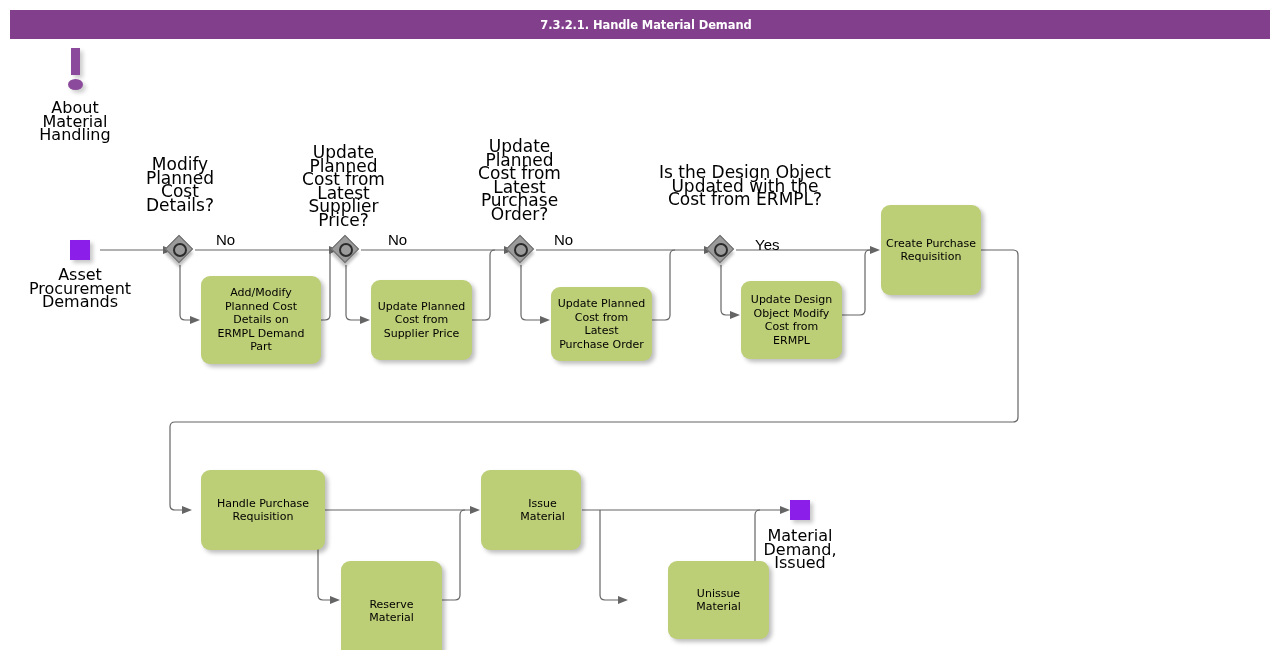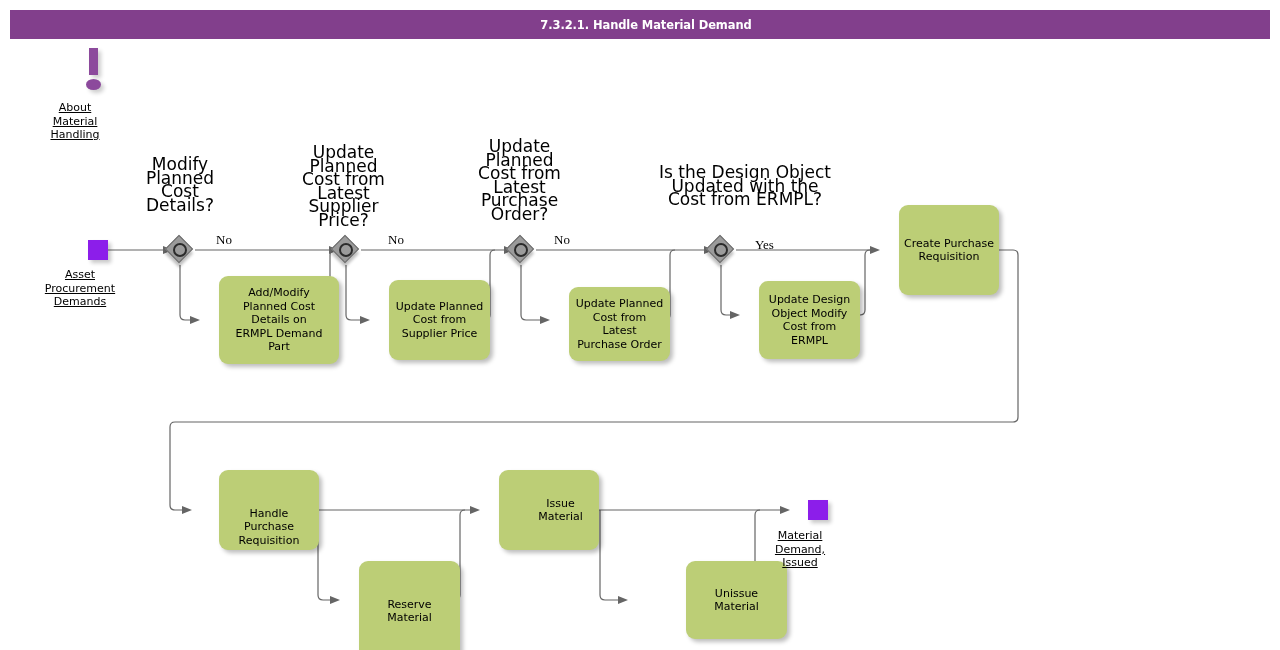--- a/index.html
+++ b/index.html
@@ -42,21 +42,20 @@
     font-family: "DejaVu Sans", sans-serif;
     font-size: 11.5px;
     font-weight: bold;
     letter-spacing: -0.1px;
   }
 
   
   .node {
     position: absolute;
     box-sizing: border-box;
-    margin-left: 18px;
   }
 
   
   .task {
     background: #bcce76;
     border-radius: 9px;
     box-shadow: 3px 3px 4px rgba(0,0,0,0.26);
     display: flex;
     align-items: center;
     justify-content: center;
@@ -74,24 +73,23 @@
     width: 20px;
     height: 20px;
     background: #8c1eea;
     box-shadow: 3px 3px 4px rgba(0,0,0,0.22);
   }
   .node-caption {
     position: absolute;
     text-align: center;
     color: #000000;
     font-family: "DejaVu Sans", sans-serif;
-    font-size: 11px;
+    font-size: 16px;
     line-height: 13.5px;
     white-space: pre-line;
-    text-decoration: underline;
   }
 
   
   .gateway {
     width: 28px;
     height: 28px;
     position: absolute;
   }
   .gateway .diamond {
     position: absolute;
@@ -143,22 +141,22 @@
     font-family: "DejaVu Sans", sans-serif;
     font-size: 17px;
     line-height: 13.5px;
     white-space: pre-line;
   }
 
   
   .flow-label {
     position: absolute;
     color: #000000;
-    font-family: Liberation Serif, serif;
-    font-size: 13px;
+    font-family: Liberation Sans, sans-serif;
+    font-size: 15px;
     line-height: 13px;
   }
 
   svg.edges { position: absolute; left: 0; top: 0; width: 1280px; height: 650px; pointer-events: none; }
   svg.edges path { fill: none; stroke: #656565; stroke-width: 1.2px; }
   svg.edges polygon { fill: #656565; }
 </style>
 </head>
 <body>
 
@@ -306,21 +304,21 @@
 Object Modify
 Cost from
 ERMPL</span>
   </div>
 
   <div class="node task" style="left:881px; top:205px; width:100px; height:90px;">
     <span class="task-label">Create Purchase
 Requisition</span>
   </div>
 
-  <div class="node task" style="left:201px; top:470px; width:100px; height:80px;align-items:flex-end;">
+  <div class="node task" style="left:201px; top:470px; width:124px; height:80px;">
     <span class="task-label">Handle Purchase
 Requisition</span>
   </div>
 
   <div class="node task" style="left:341px; top:561px; width:101px; height:100px;">
     <span class="task-label">Reserve
 Material</span>
   </div>
 
   <div class="node task" style="left:481px; top:470px; width:100px; height:80px;padding-left:28px;">

